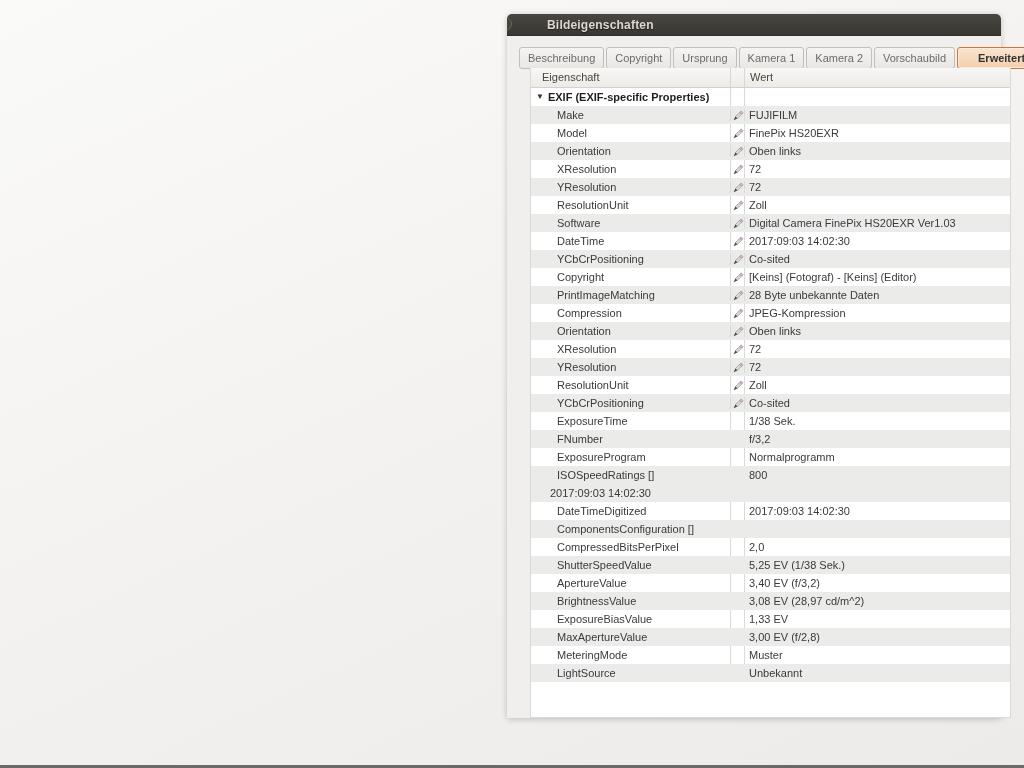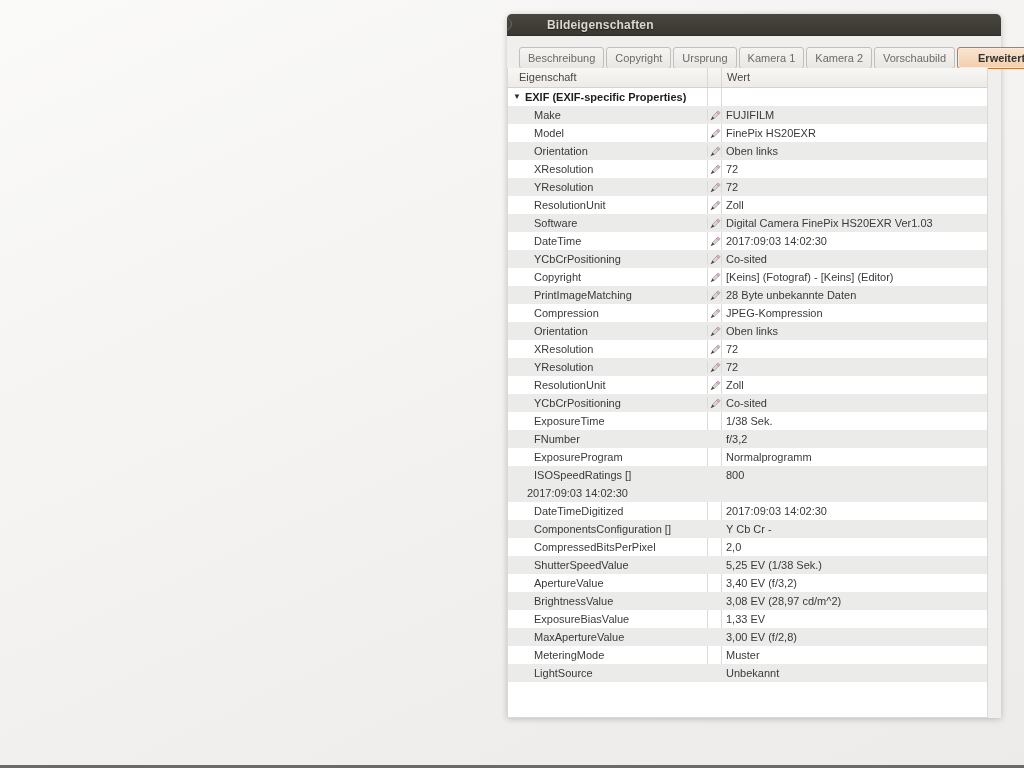--- a/index.html
+++ b/index.html
@@ -48,21 +48,21 @@
     white-space:nowrap;cursor:default;text-align:center;
   }
   .tab.active{
     background:linear-gradient(#fae4cf,#f2cfad);
     border:1px solid var(--accent);
     box-shadow:inset 0 0 0 1px #fbe9da;
     color:#333;font-weight:bold;padding-left:20px;
   }
 
   .table{
-    position:absolute;left:0;top:54px;width:481px;height:650px;
+    position:absolute;left:23px;top:54px;width:481px;height:650px;
     background:#fff;border:1px solid #dcd9d5;border-top:none;
     font-size:11px;color:var(--txt);overflow:hidden;
   }
   .thead{
     display:flex;height:20px;
     background:linear-gradient(#f8f7f5,#ecebe8);
     border-bottom:1px solid #d5d2ce;
   }
   .thead .hc{line-height:19px;color:#49463f;}
   .hc-prop{width:199px;padding-left:11px;}
@@ -327,21 +327,20 @@
           <div class="cell c-val">2017:09:03 14:02:30</div>
         </div>
         <div class="row">
           <div class="cell c-prop">DateTimeDigitized</div>
           <div class="cell c-icon"></div>
           <div class="cell c-val">2017:09:03 14:02:30</div>
         </div>
         <div class="row shaded">
           <div class="cell c-prop">ComponentsConfiguration []</div>
           <div class="cell c-icon"></div>
-          <div class="cell c-val">Y Cb Cr -</div>
         </div>
         <div class="row">
           <div class="cell c-prop">CompressedBitsPerPixel</div>
           <div class="cell c-icon"></div>
           <div class="cell c-val">2,0</div>
         </div>
         <div class="row shaded">
           <div class="cell c-prop">ShutterSpeedValue</div>
           <div class="cell c-icon"></div>
           <div class="cell c-val">5,25 EV (1/38 Sek.)</div>

